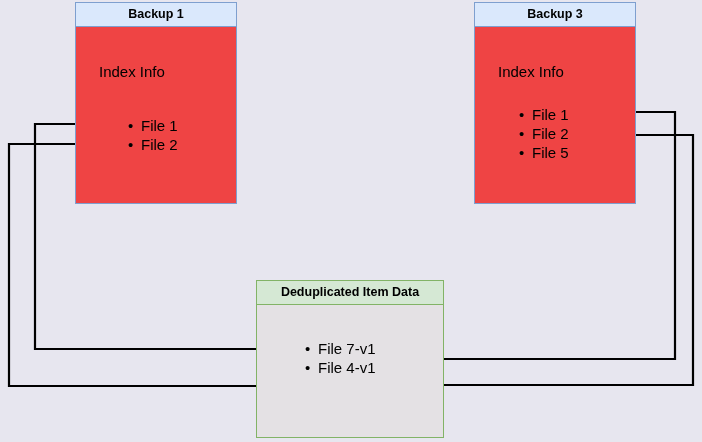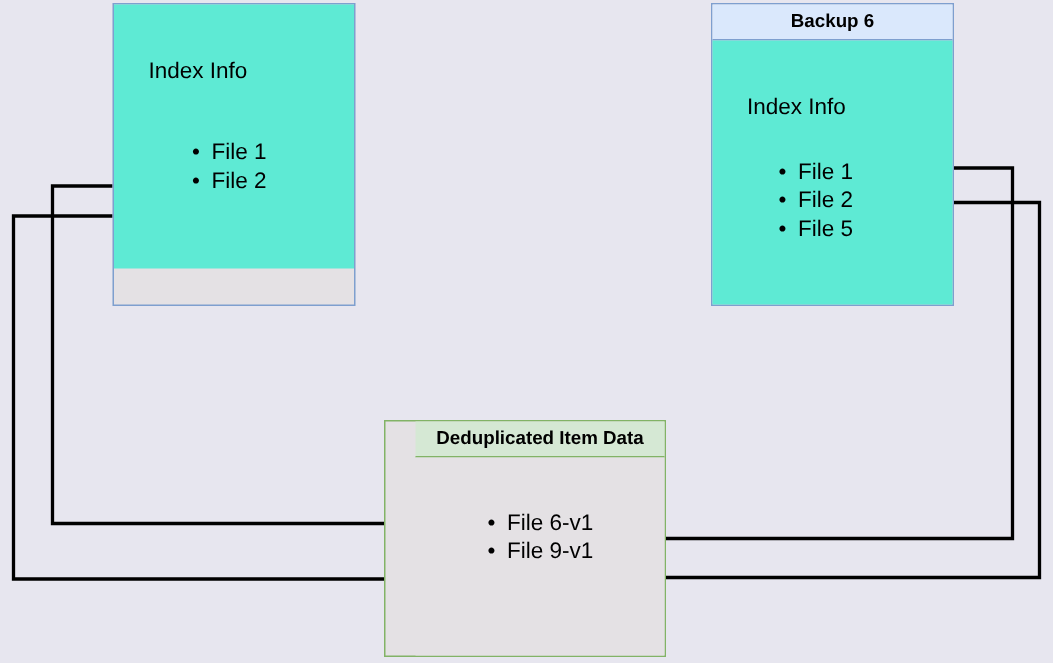--- a/index.html
+++ b/index.html
@@ -48,21 +48,21 @@
   }
   
   .node-blue {
     border: 1.5px solid #7e9fcf;
   }
   .node-blue .node-header {
     background: #dae8fc;
     border-bottom: 1.5px solid #7e9fcf;
   }
   .node-blue .node-body {
-    background: #5eead4;
+    background: #ef4444;
   }
   
   .node-green {
     border: 1.5px solid #82b366;
   }
   .node-green .node-header {
     background: #d5e8d4;
     border-bottom: 1.5px solid #82b366;
   }
   .node-green .node-body {
@@ -120,44 +120,45 @@
     <path d="M120,124 L35,124 L35,349 L296,349" fill="none" stroke="#000" stroke-width="2.2" marker-end="url(#arrowR)"></path>
 
     <path d="M120,144 L9,144 L9,386 L296,386" fill="none" stroke="#000" stroke-width="2.2" marker-end="url(#arrowR)"></path>
 
     <path d="M597,112 L675,112 L675,359 L398,359" fill="none" stroke="#000" stroke-width="2.2" marker-end="url(#arrowL)"></path>
 
     <path d="M597,135 L693,135 L693,385 L398,385" fill="none" stroke="#000" stroke-width="2.2" marker-end="url(#arrowL)"></path>
   </svg>
 
   <div class="node node-blue" style="left:75px; top:2px; width:162px; height:202px;">
+    <div class="node-header">Backup 1</div>
     <div class="node-body">
       <div class="index-label" style="left:23px; top:36px;">Index Info</div>
       <ul class="file-list" style="left:52px; top:89px;">
         <li>File 1</li>
         <li>File 2</li>
       </ul>
     </div>
   </div>
 
   <div class="node node-blue" style="left:474px; top:2px; width:162px; height:202px;">
-    <div class="node-header">Backup 6</div>
+    <div class="node-header">Backup 3</div>
     <div class="node-body">
       <div class="index-label" style="left:23px; top:36px;">Index Info</div>
       <ul class="file-list" style="left:44px; top:78px;">
         <li>File 1</li>
         <li>File 2</li>
         <li>File 5</li>
       </ul>
     </div>
   </div>
 
-  <div class="node node-green" style="left:256px; top:280px; width:188px; height:158px;padding-left:20px;">
+  <div class="node node-green" style="left:256px; top:280px; width:188px; height:158px;">
     <div class="node-header">Deduplicated Item Data</div>
     <div class="node-body">
       <ul class="file-list dedup-list" style="left:48px; top:34px;">
-        <li>File 6-v1</li>
-        <li>File 9-v1</li>
+        <li>File 7-v1</li>
+        <li>File 4-v1</li>
       </ul>
     </div>
   </div>
 
 </div>
 
 </body></html>

